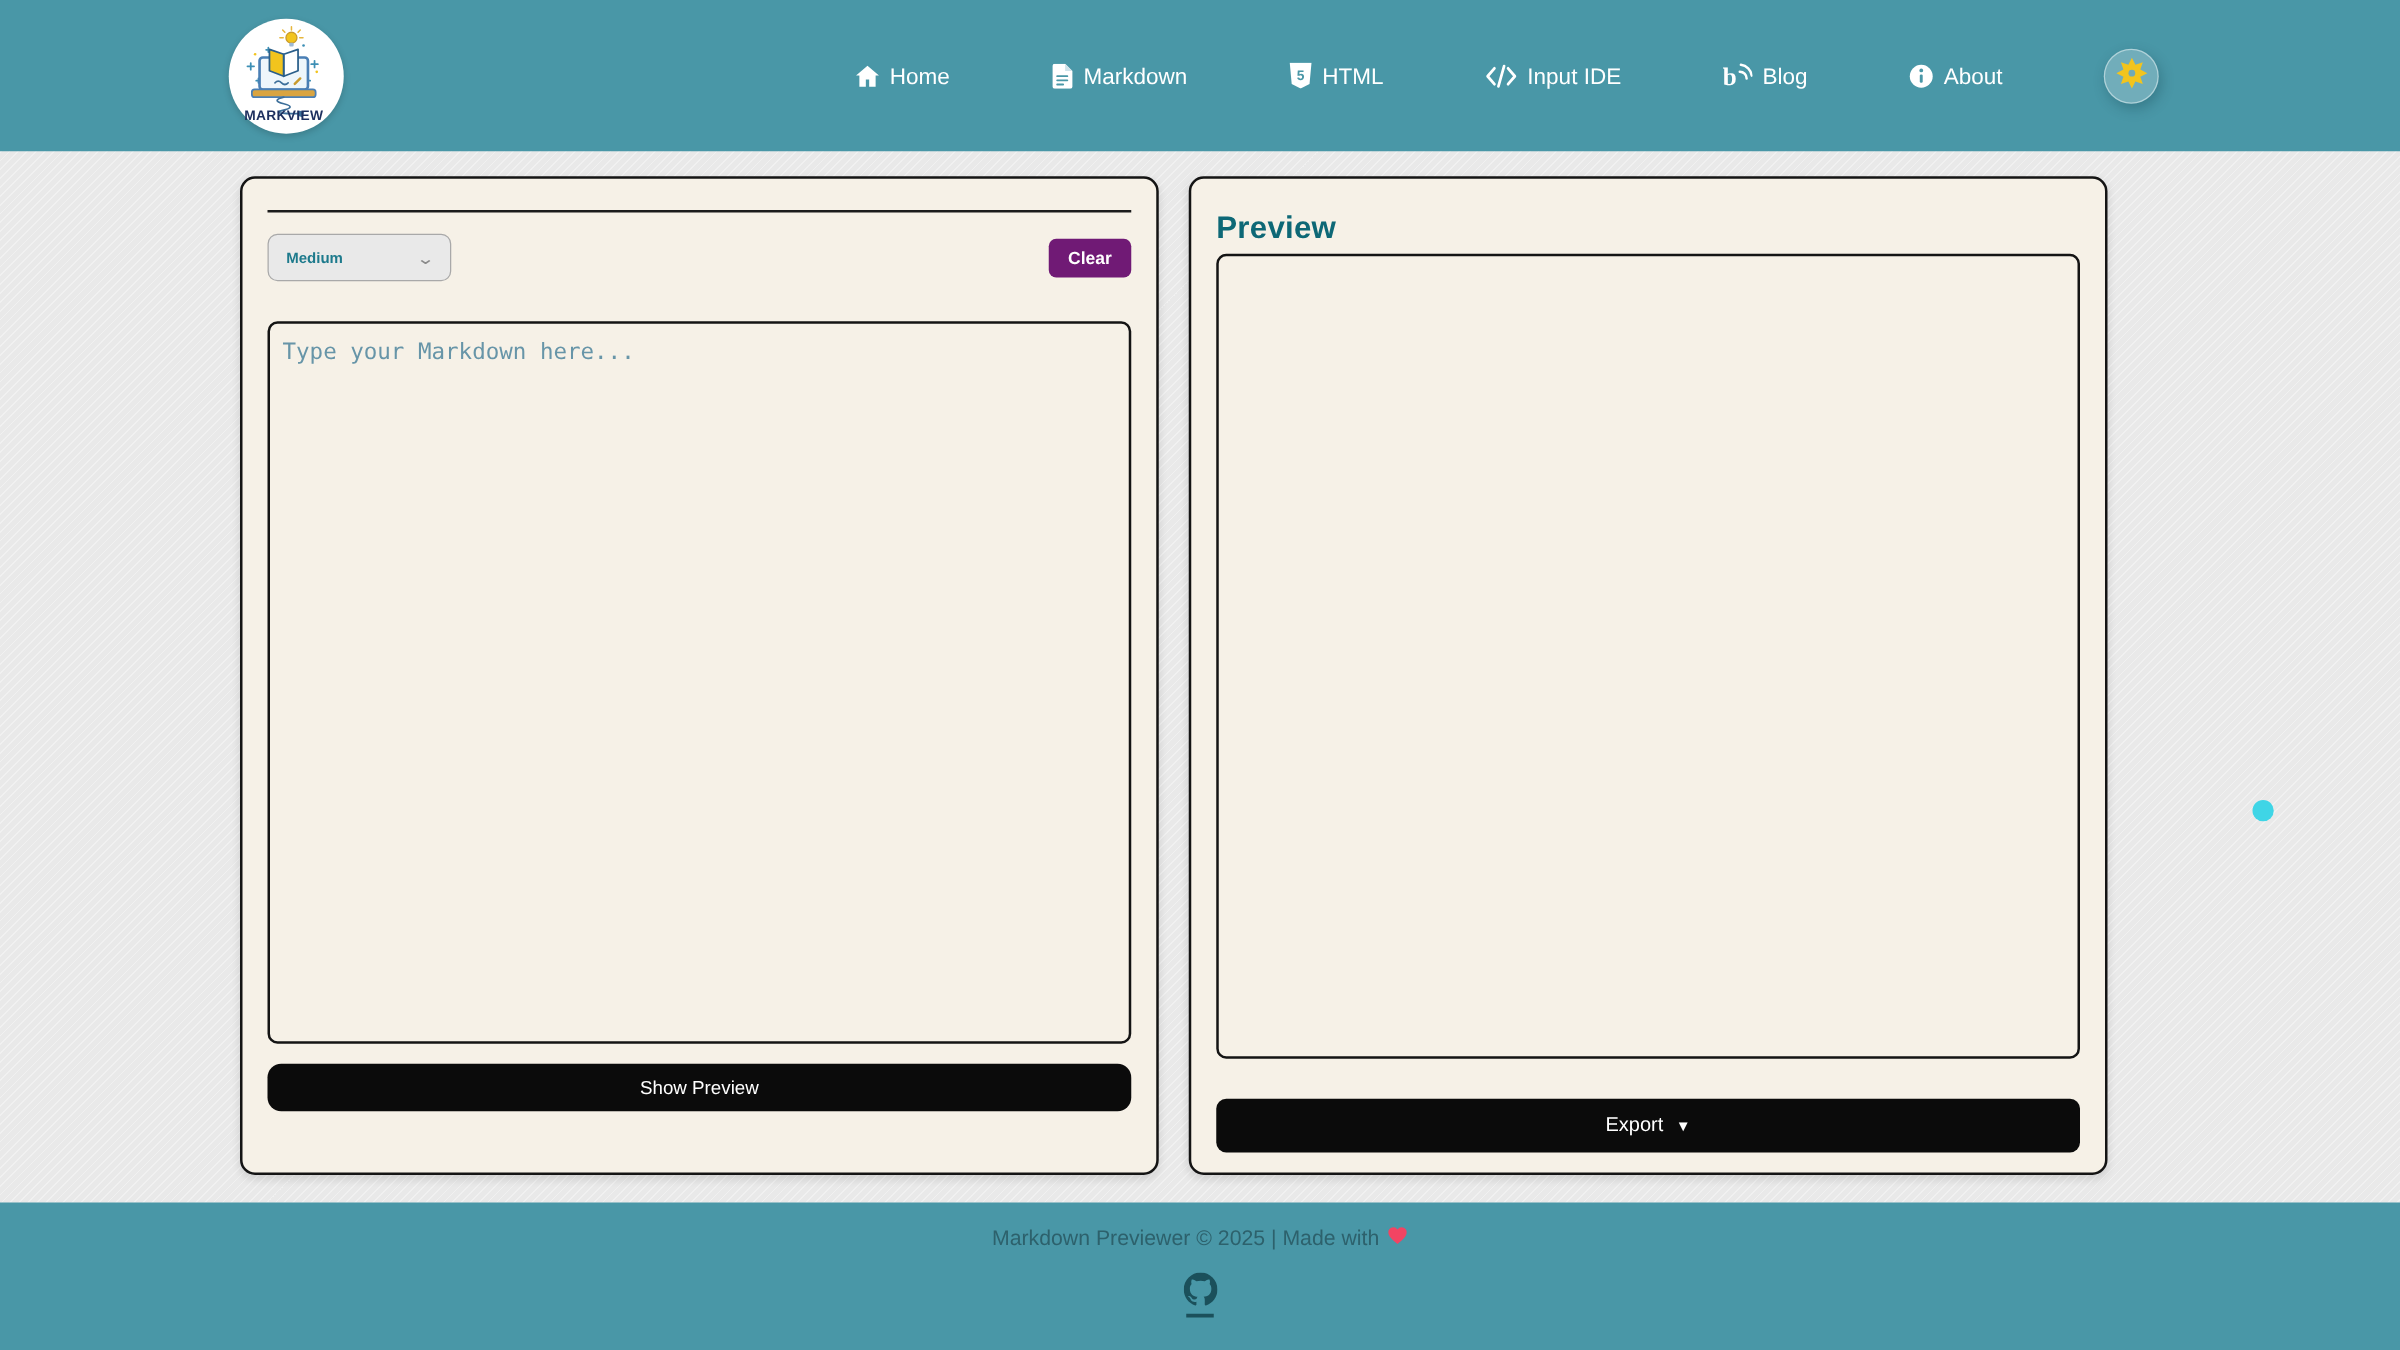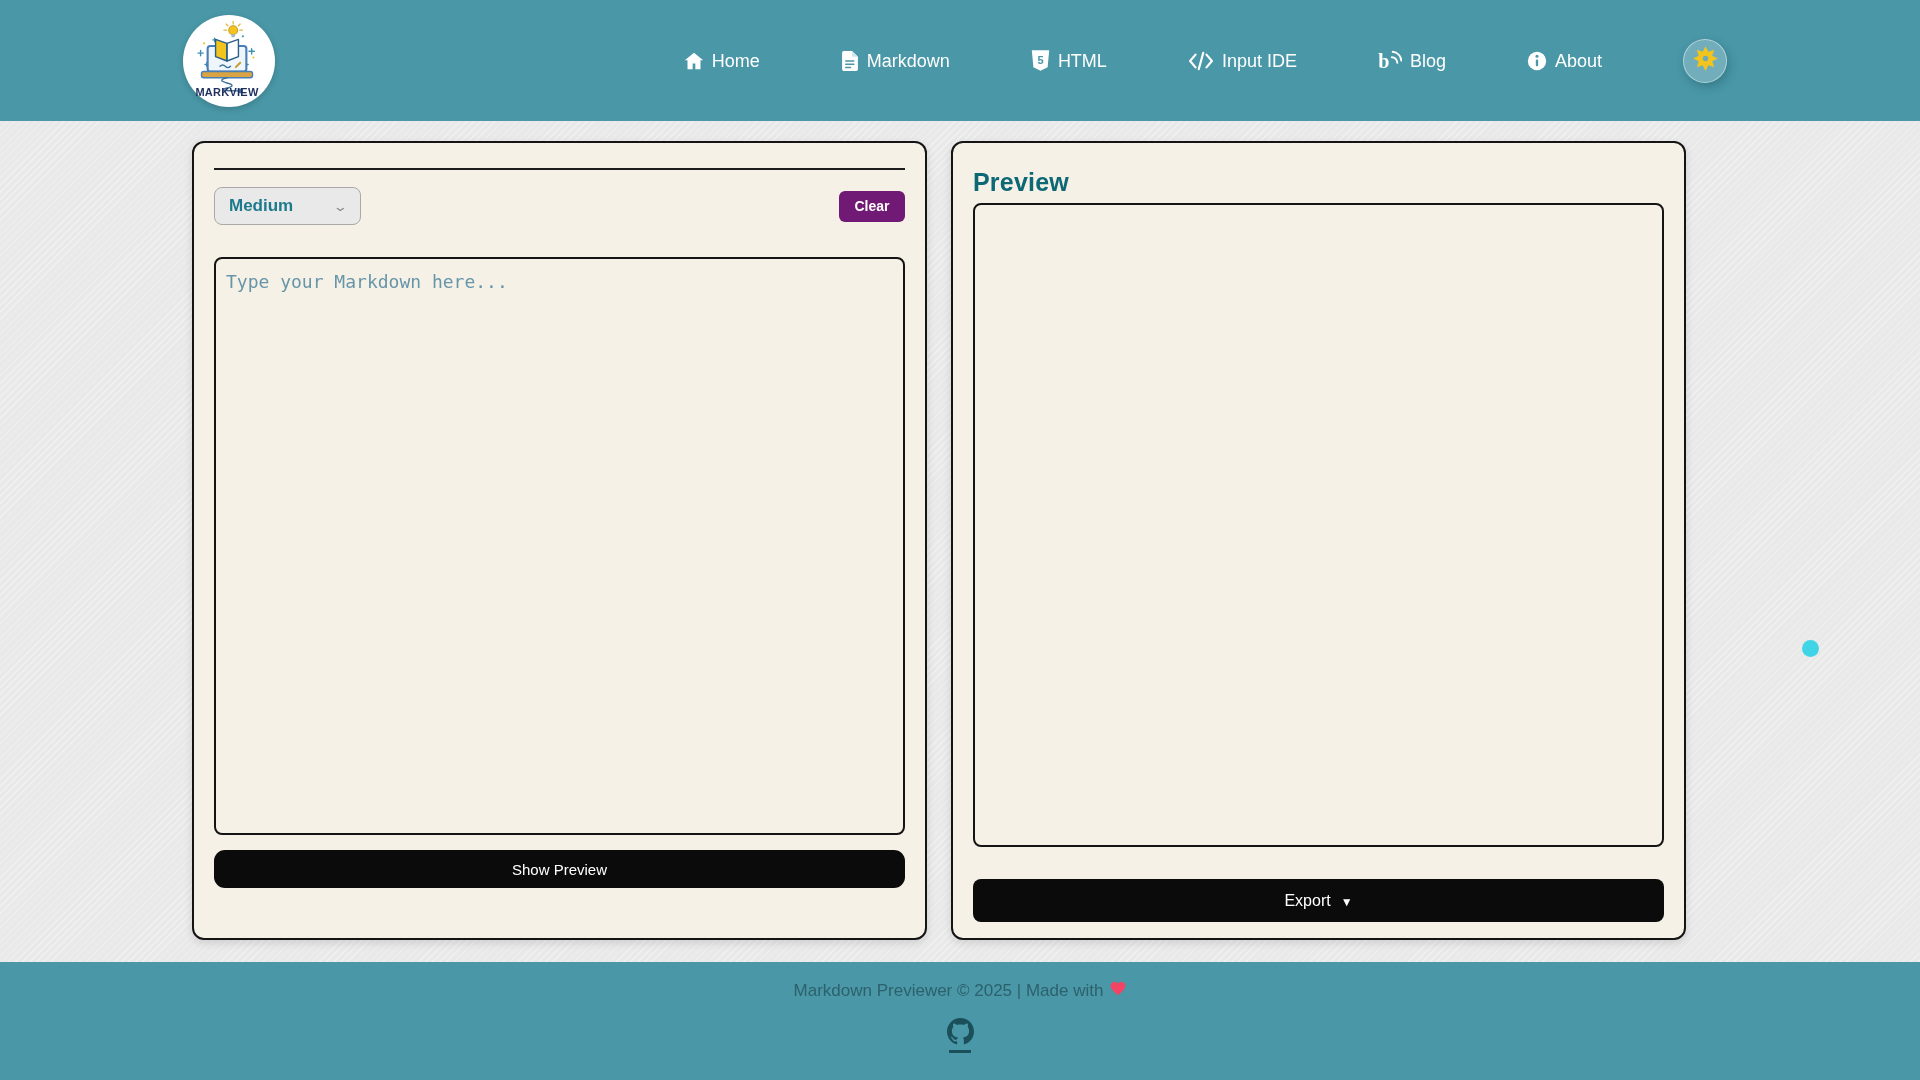--- a/index.html
+++ b/index.html
@@ -78,21 +78,21 @@
   }
   .size-select {
     width: 147px; height: 38px;
     background: #e9e9e9;
     border: 1px solid #a9a9a9; border-radius: 8px;
     display: flex; align-items: center;
     padding: 0 14px;
     cursor: pointer;
   }
   .size-select .value {
-    font-size: 17px; font-weight: 600; color: #1d7a8c;
+    font-size: 12px; font-weight: 600; color: #1d7a8c;
   }
   .size-select .chev {
     margin-left: auto; color: #8a8a8a; font-size: 13px;
     transform: scaleX(1.4);
   }
   .clear-btn {
     width: 66px; height: 31px;
     background: #701a75; border: none; border-radius: 6px;
     color: #ffffff; font-weight: bold; font-size: 14px;
     font-family: "Liberation Sans", sans-serif;

